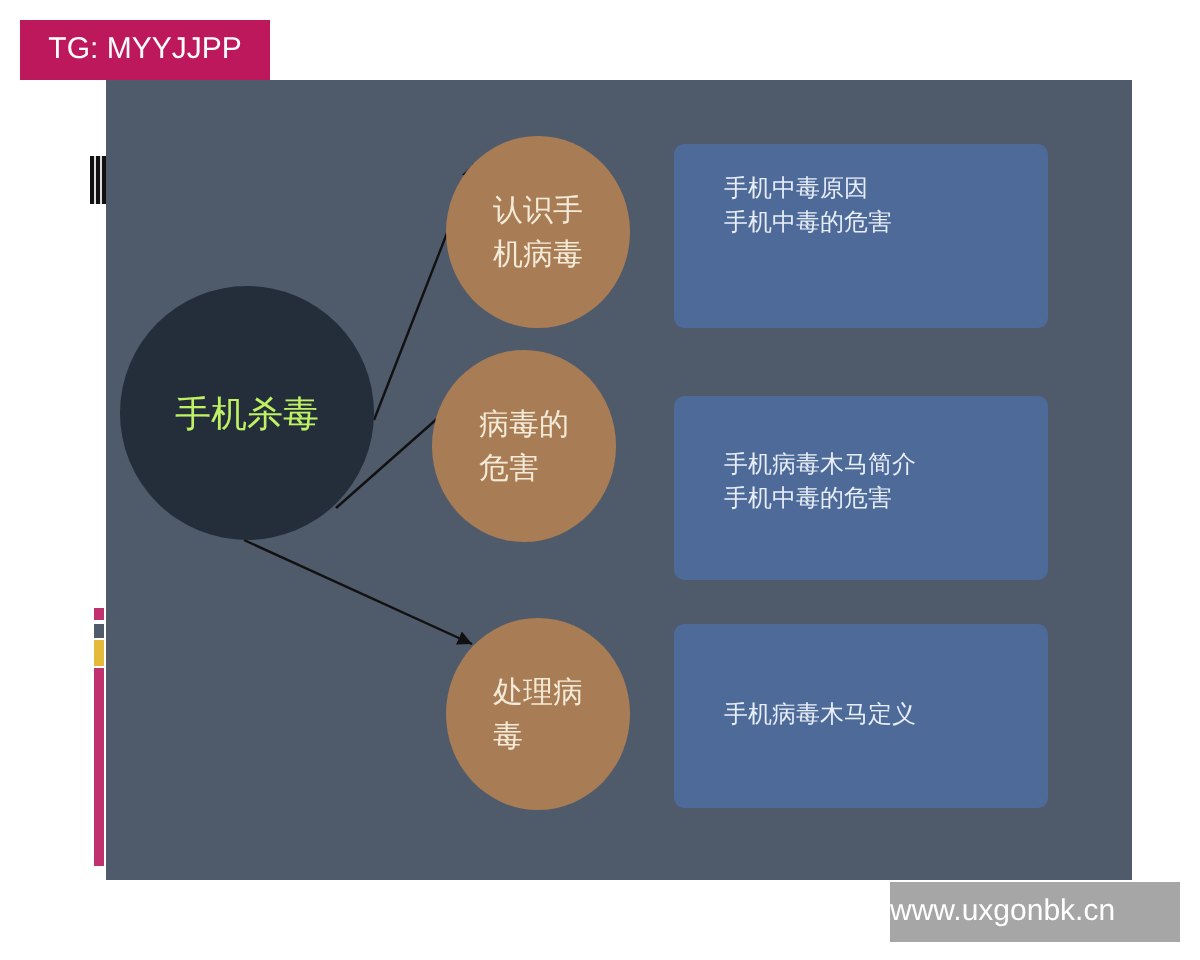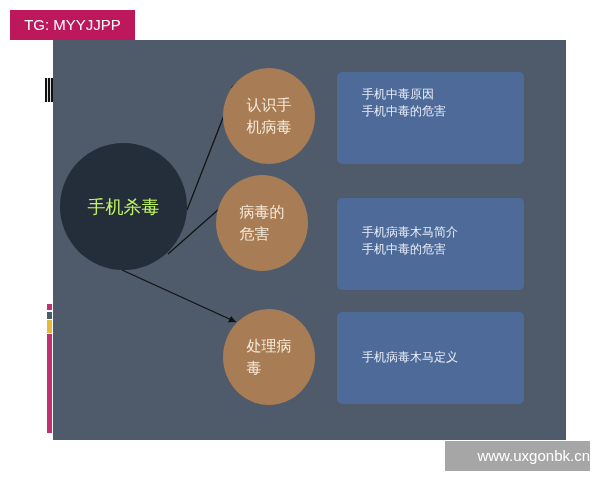--- a/index.html
+++ b/index.html
@@ -36,21 +36,21 @@
     }
     .detail-box {
       position: absolute; left: 337px; width: 187px; height: 92px; border-radius: 5px;
       background: #4d6a98; color: #e8eef8; font-family: "DejaVu Serif", serif; font-size: 12px;
       line-height: 17px; box-sizing: border-box; padding: 14px 0 0 25px;
     }
     .detail-line { display: block; white-space: nowrap; }
     .watermark {
       position: absolute; left: 445px; top: 441px; width: 145px; height: 30px;
       background: #a6a6a6; color: #ffffff; font-family: "Liberation Sans", sans-serif;
-      font-size: 15px; line-height: 30px; text-align: right;
+      font-size: 15px; line-height: 30px; text-align: left;
     }
   </style>
 </head>
 <body>
 
 <div class="tag-label">TG: MYYJJPP</div>
 
 <div class="slide"></div>
 
 <div class="left-marker-top"></div>

